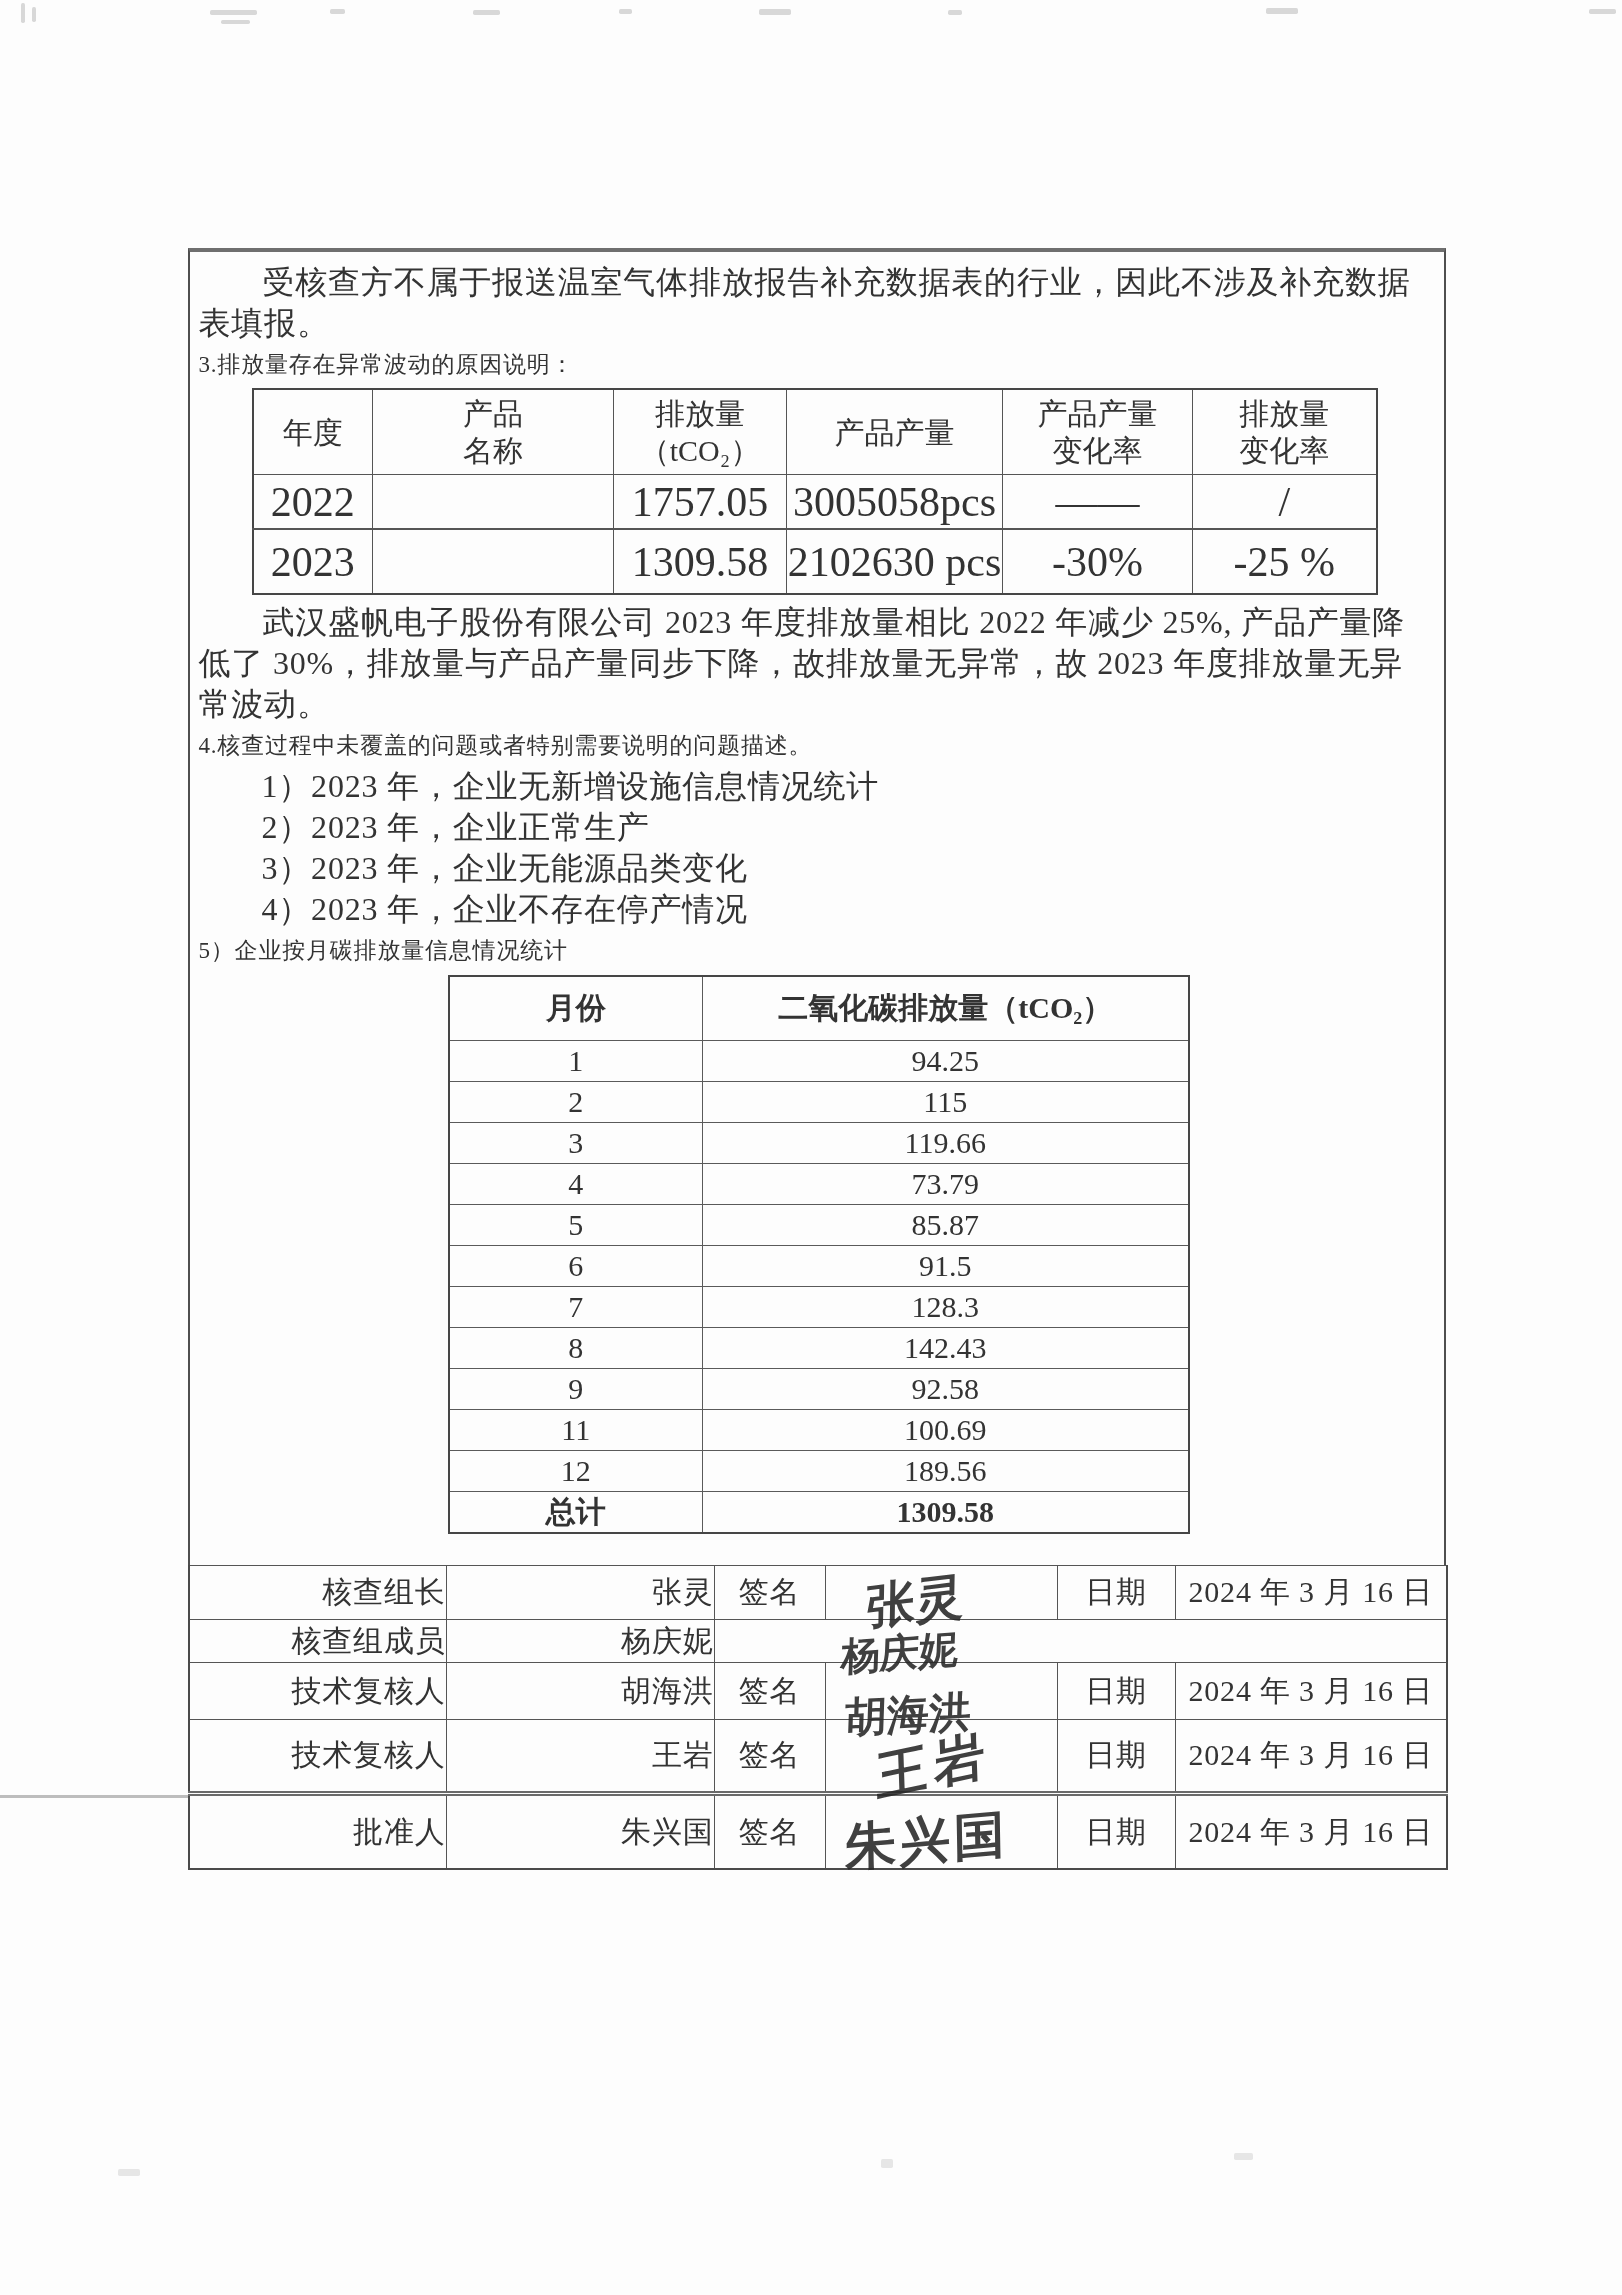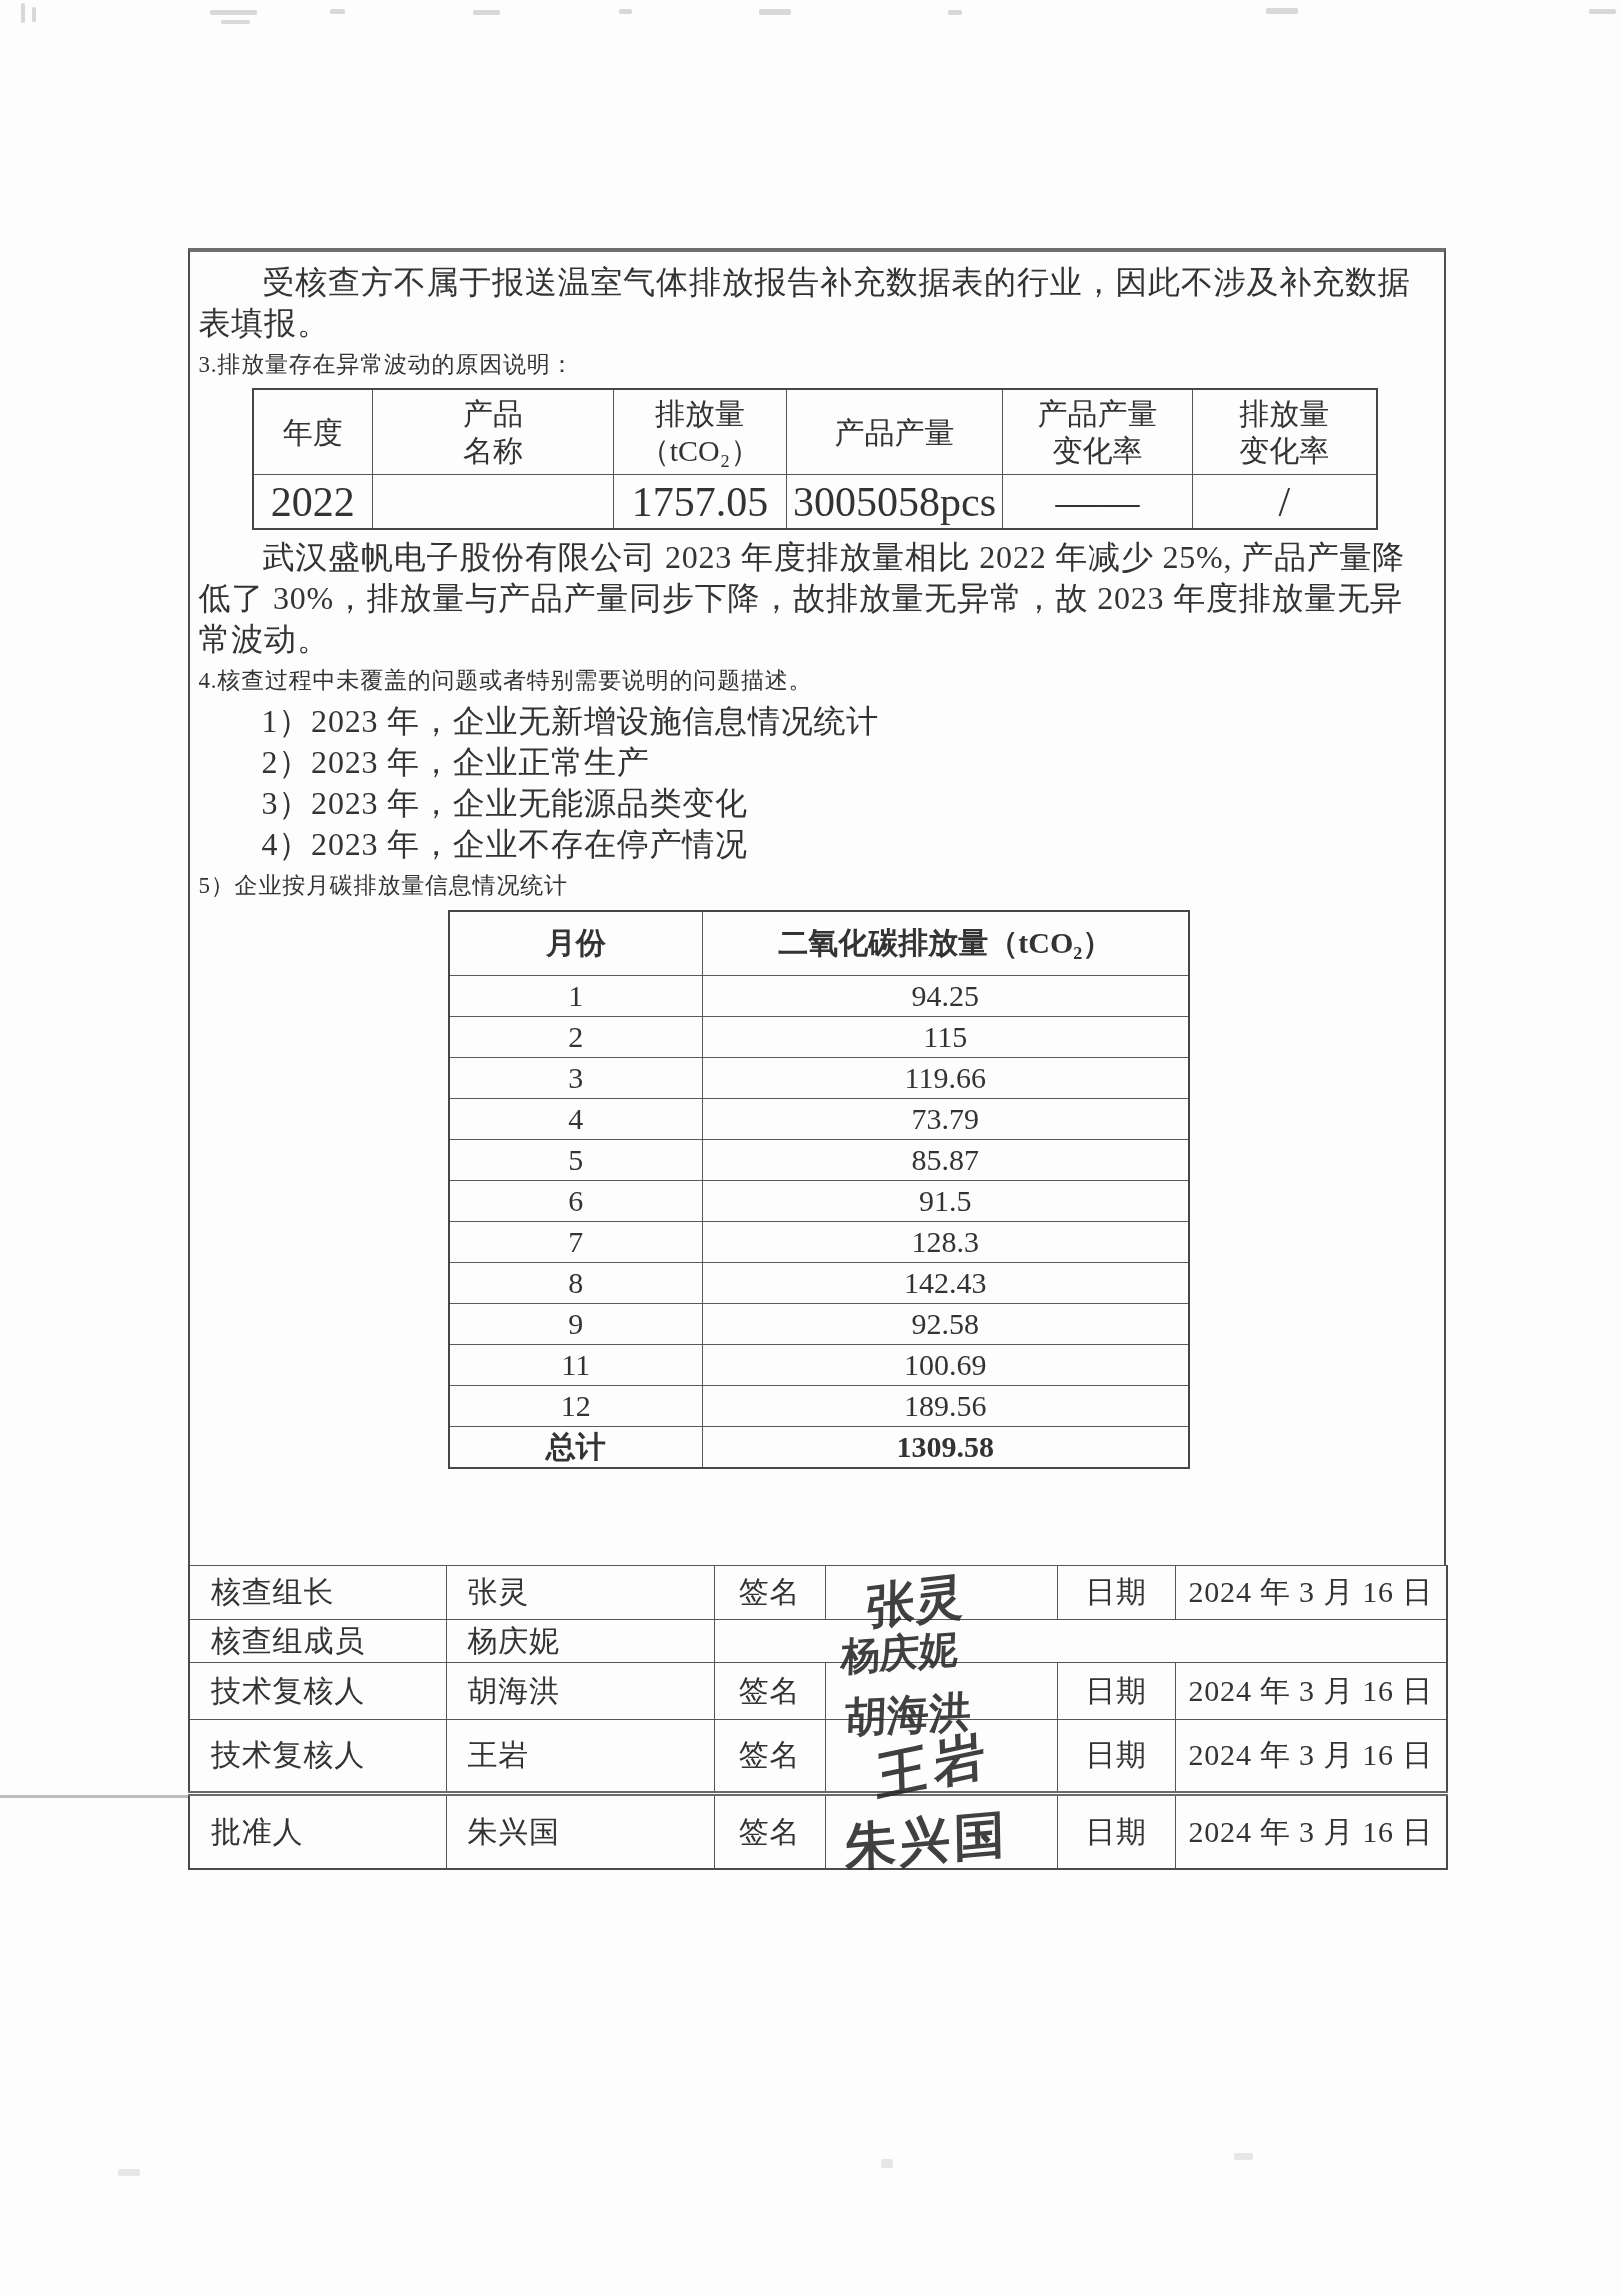--- a/index.html
+++ b/index.html
@@ -44,21 +44,21 @@
   .monthly td{font-size:30px;line-height:34px;height:40px;}
   .monthly tr.total td{font-weight:bold;}
 
   
   .sig-table{
     position:absolute;left:188px;top:1565px;width:1258px;height:305px;
     box-sizing:border-box;table-layout:fixed;
     border:2.5px solid #4a4a4a;border-top:1.7px solid #585858;
   }
   .sig-table td{border:1.7px solid #555;font-size:30px;vertical-align:middle;padding:0;letter-spacing:0.8px;}
-  .sig-table td.role,.sig-table td.name{text-align:left;padding-left:21px;}
+  .sig-table td.role,.sig-table td.name{text-align:right;padding-left:32px;}
   .sig-table td.lbl,.sig-table td.date{text-align:center;}
   .sig-table td.sigcell{border-left:1.7px solid #555;}
   .sig-table tr.double-top td{border-top:5px double #6a6a6a;}
 
   
   .sig{
     position:absolute;color:#262626;font-weight:600;opacity:.88;
     white-space:nowrap;pointer-events:none;
     font-family:"Liberation Serif","DejaVu Serif",serif;
   }
@@ -125,20 +125,28 @@
         <span>变化率</span>
       </th>
     </tr>
     <tr class="r1">
       <td>2022</td>
       <td></td>
       <td>1757.05</td>
       <td>3005058pcs</td>
       <td>——</td>
       <td>/</td>
+    </tr>
+    <tr class="r2">
+      <td>2023</td>
+      <td></td>
+      <td>1309.58</td>
+      <td>2102630 pcs</td>
+      <td>-30%</td>
+      <td>-25 %</td>
     </tr>
   </tbody>
     </table>
 
   <p class="para" style="margin-top:6.8px;">武汉盛帆电子股份有限公司 2023 年度排放量相比 2022 年减少 25%, 产品产量降低了 30%，排放量与产品产量同步下降，故排放量无异常，故 2023 年度排放量无异常波动。</p>
 
   <p class="hline">4.核查过程中未覆盖的问题或者特别需要说明的问题描述。</p>
 
   <div class="list">
     <div class="item">1）2023 年，企业无新增设施信息情况统计</div>

